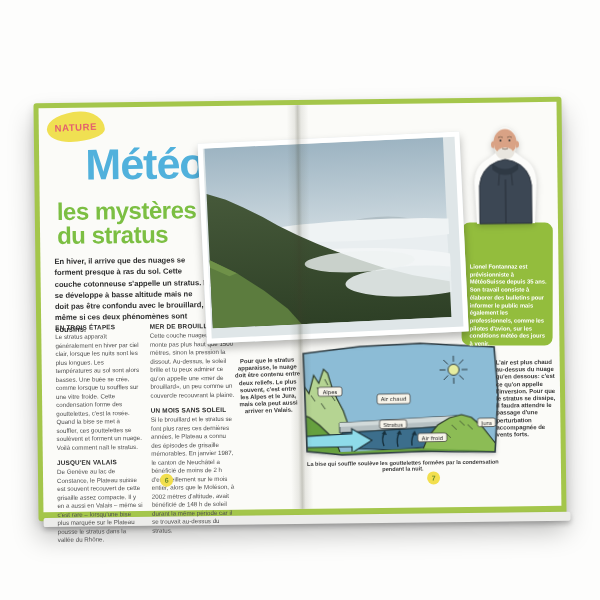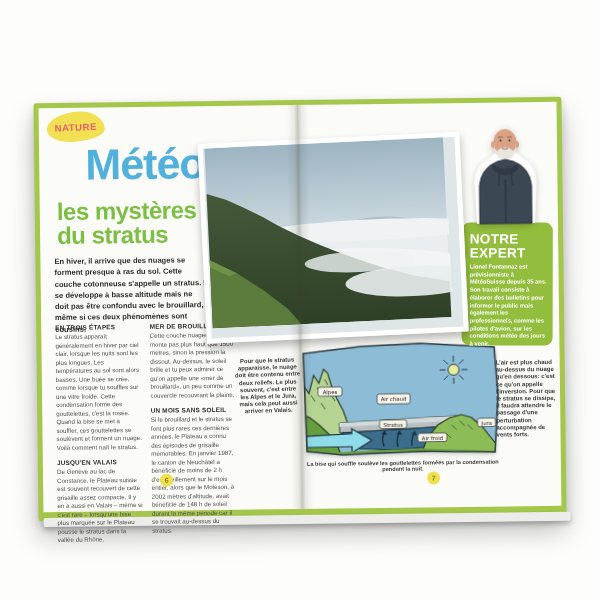--- a/index.html
+++ b/index.html
@@ -91,21 +91,20 @@
           <ellipse cx="120" cy="132" rx="150" ry="20" fill="#f2f5f6"></ellipse>
           <path d="M0,48 L20,55 L38,64 L58,75 L74,85 L94,96 L114,106 L134,115 L158,125 L184,135 L214,144 L252,152 L252,190 L0,190 Z" fill="url(#ridgeg)"></path>
           <ellipse cx="214" cy="150" rx="72" ry="16" fill="#e9eef0" opacity=".9"></ellipse>
           <ellipse cx="158" cy="127" rx="58" ry="11" fill="#eef2f3" opacity=".8"></ellipse>
           <path d="M0,118 L28,133 L56,153 L80,173 L94,190 L0,190 Z" fill="#5c7c3e"></path>
           <path d="M0,118 L28,133 L20,136 L0,126 Z" fill="#6f9148"></path>
         </svg>
       </div>
 
       <div class="expert-panel">
-        <div class="expert-heading">NOTRE EXPERT</div>
         <div class="expert-body">Lionel Fontannaz est prévisionniste à MétéoSuisse depuis 35 ans. Son travail consiste à élaborer des bulletins pour informer le public mais également les professionnels, comme les pilotes d'avion, sur les conditions météo des jours à venir.</div>
       </div>
 
       <div class="expert-photo">
         <svg width="78" height="104" viewBox="0 0 78 104">
           <path d="M10,102 L8,62 Q8,44 22,37 L30,31 Q26,8 39,6 Q53,8 49,31 L57,37 Q70,44 70,62 L68,102 Z" fill="#fcfcfa"></path>
           <ellipse cx="27.5" cy="23" rx="2.5" ry="3.5" fill="#d9a285"></ellipse>
           <ellipse cx="50.5" cy="23" rx="2.5" ry="3.5" fill="#d9a285"></ellipse>
           <ellipse cx="39" cy="21" rx="11.5" ry="13.5" fill="#d9a285"></ellipse>
           <path d="M28,23 Q28,37 39,38 Q50,37 50,23 Q50,31 39,33 Q28,31 28,23 Z" fill="#e9e6df"></path>

